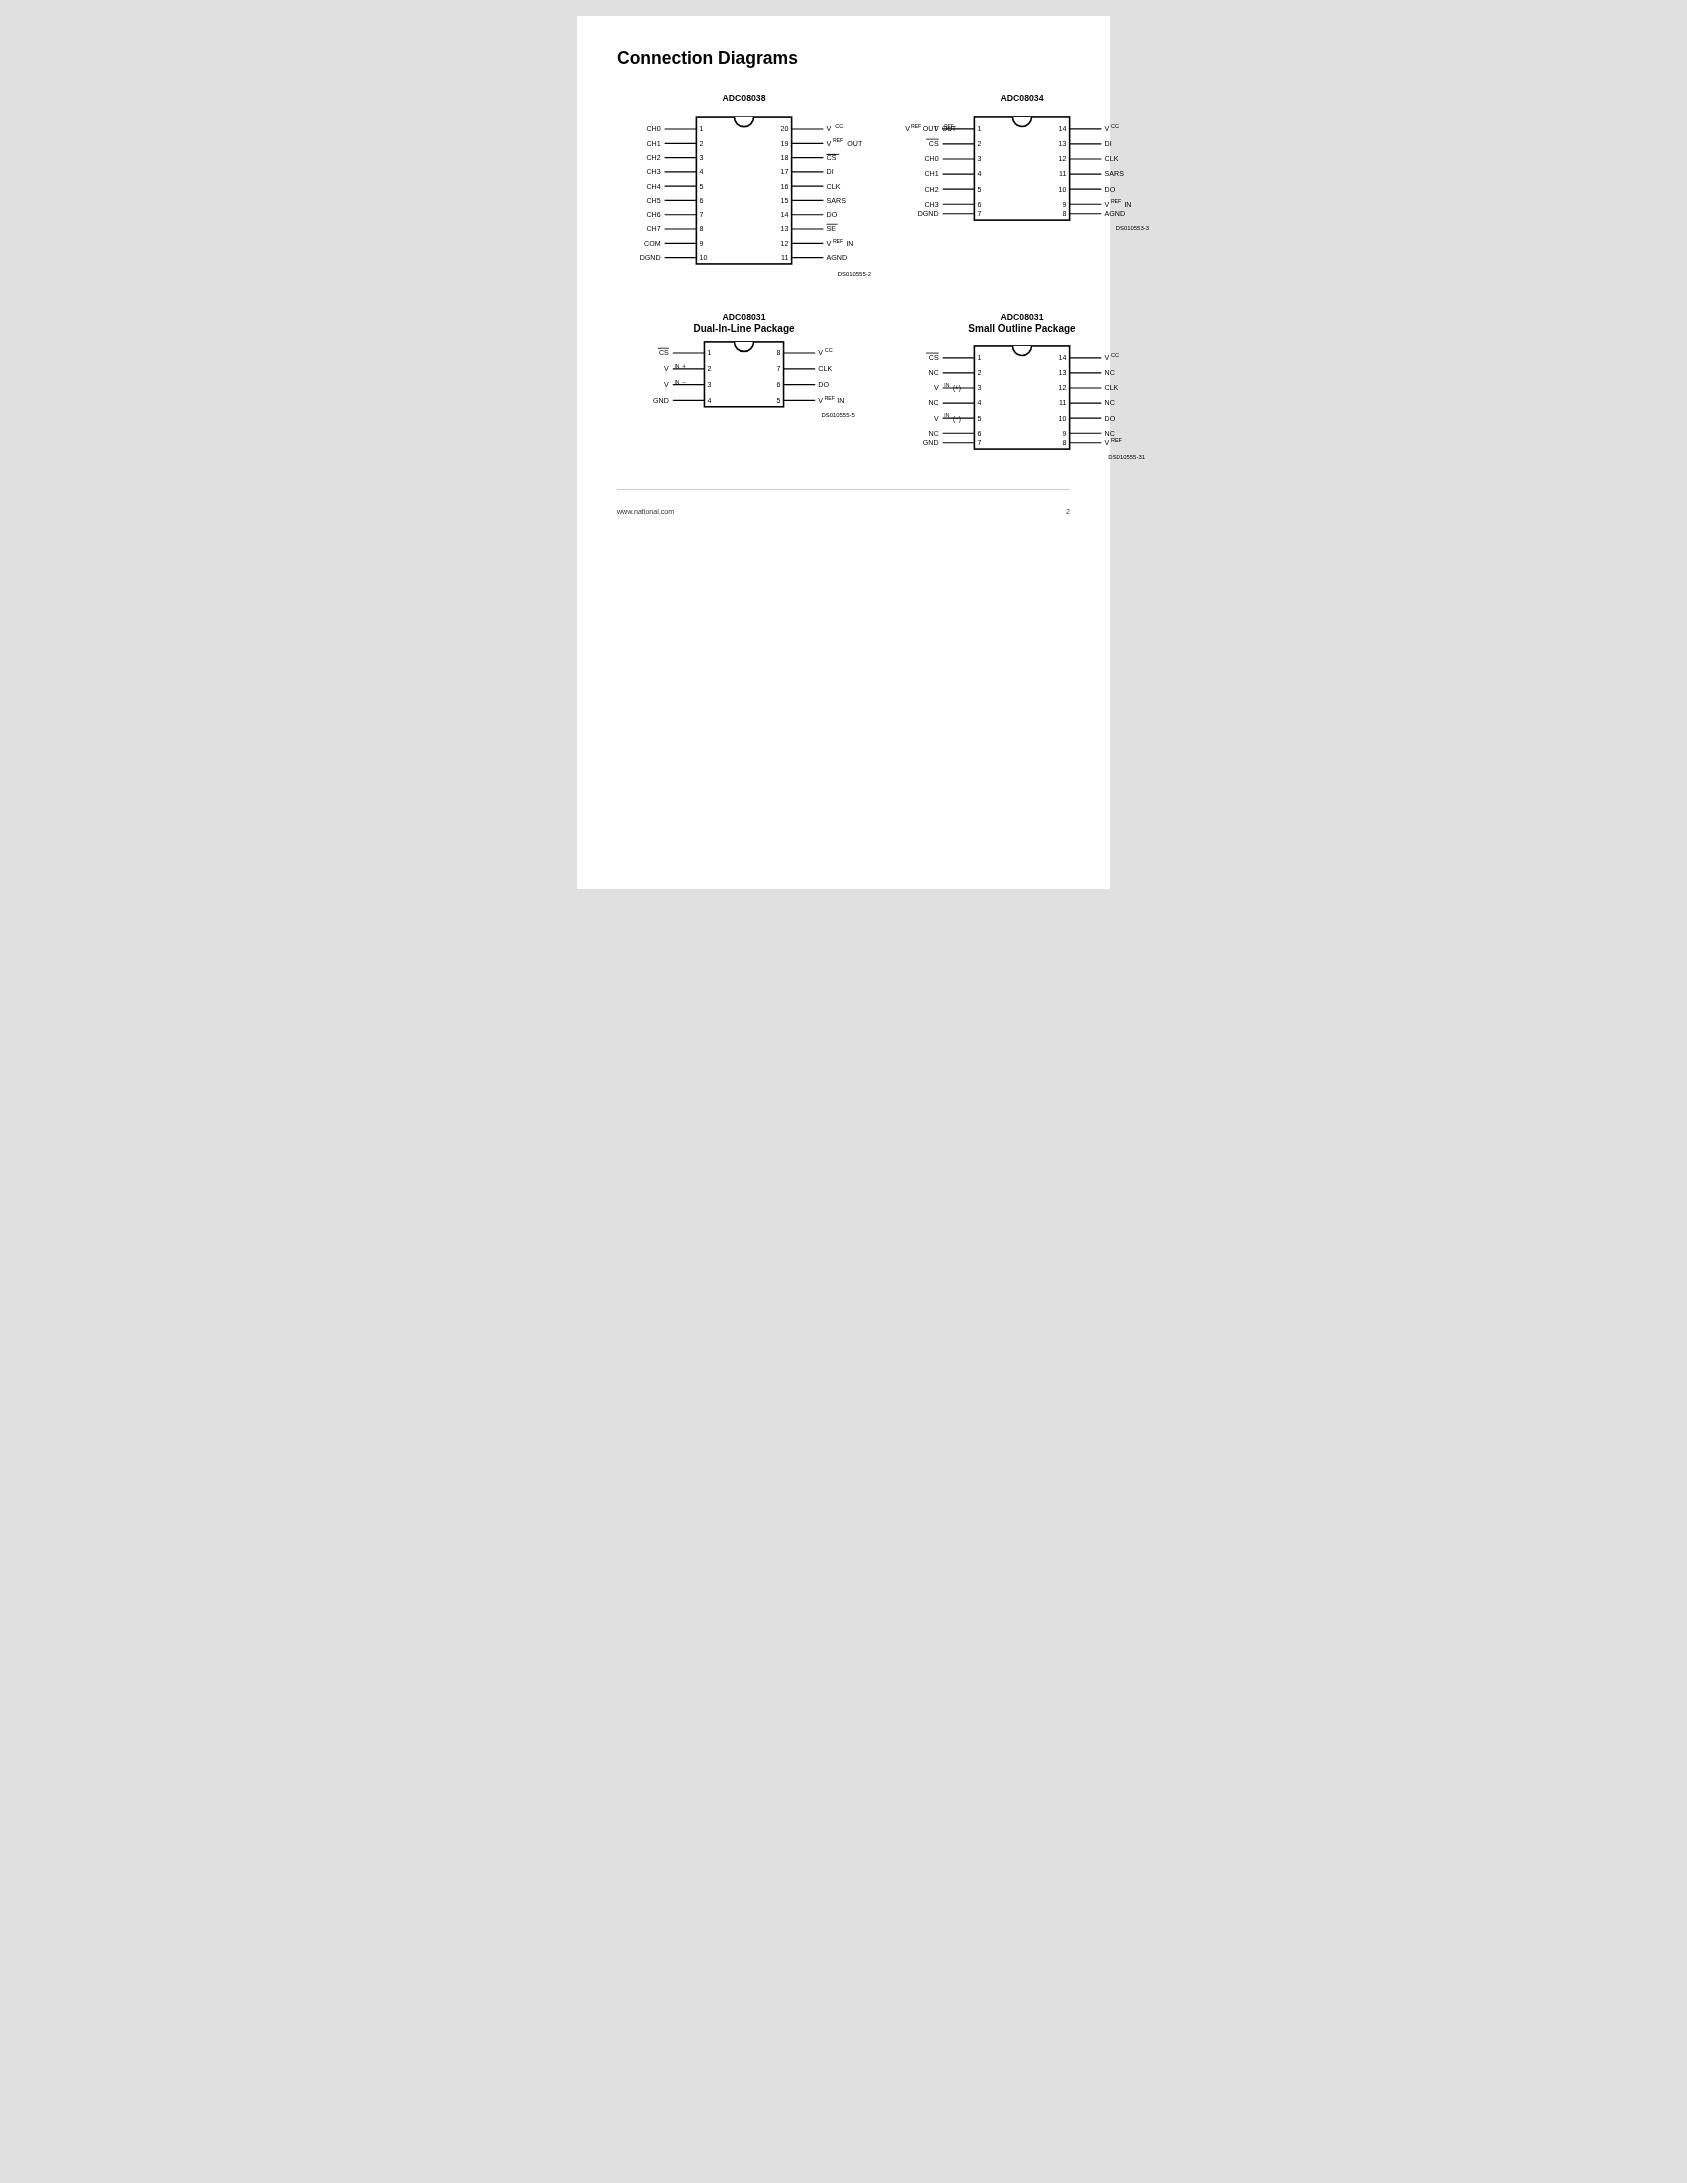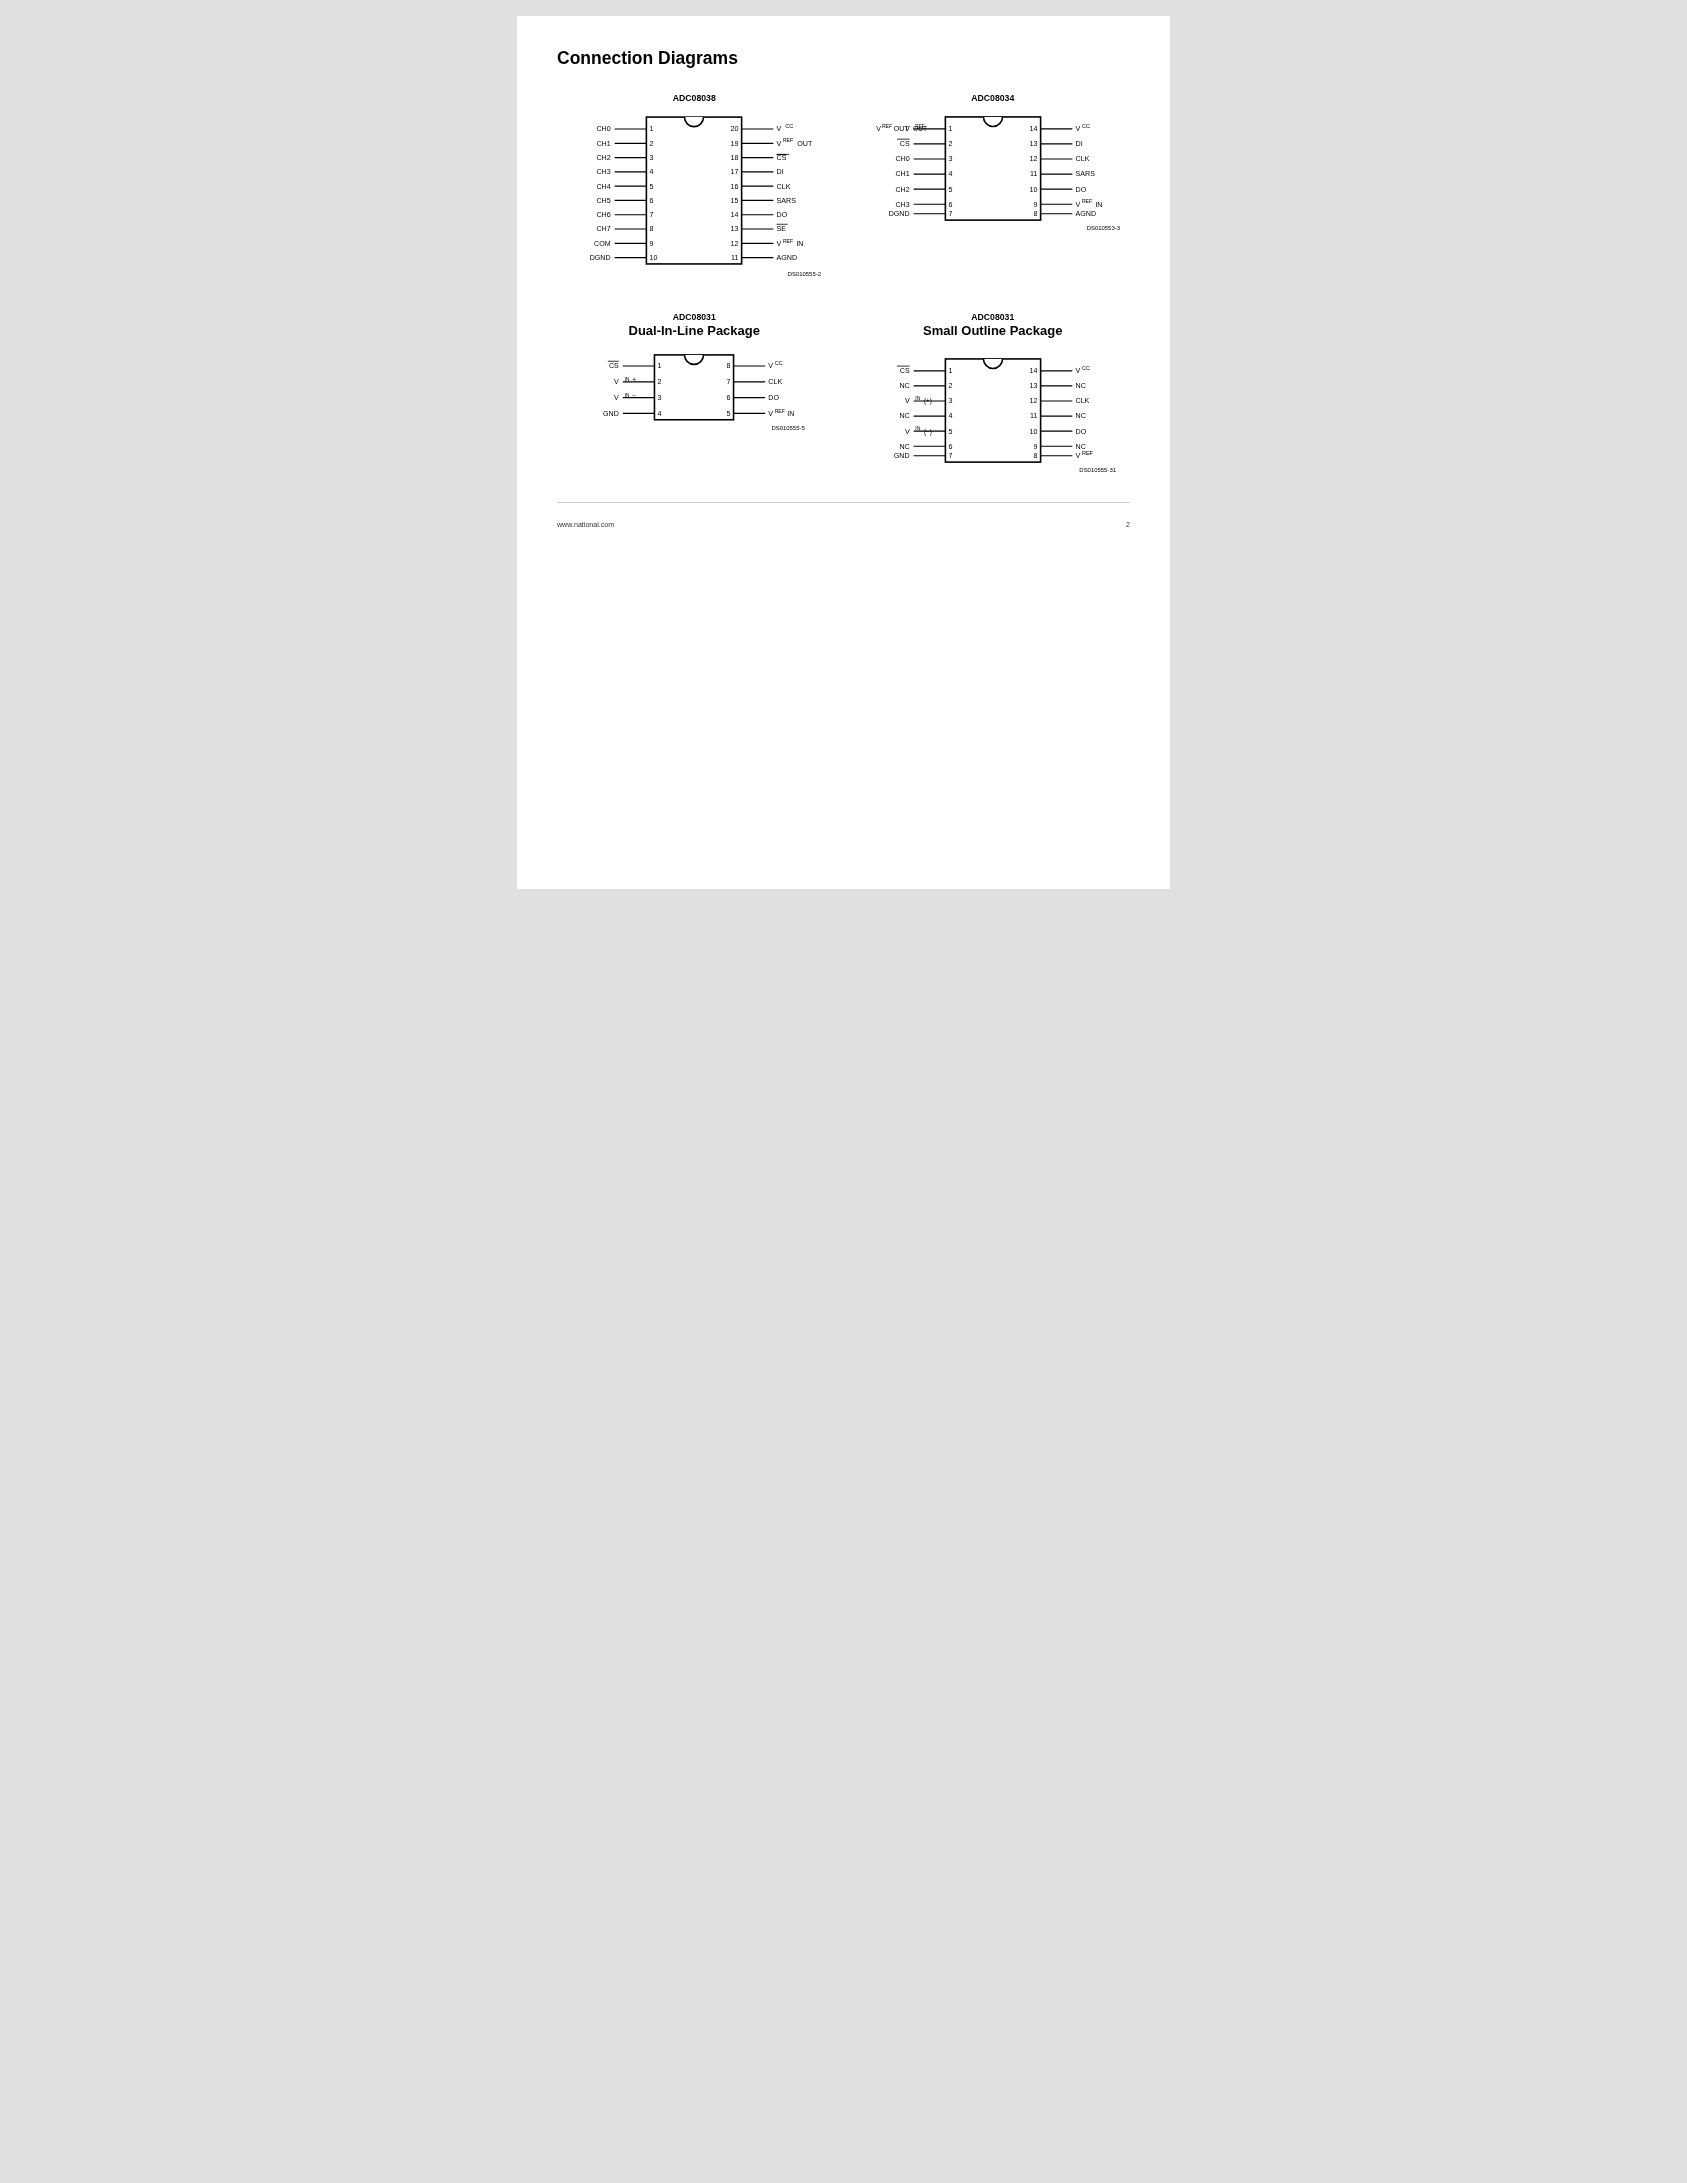--- a/index.html
+++ b/index.html
@@ -5,21 +5,21 @@
     * { margin: 0; padding: 0; box-sizing: border-box; }
     body {
       background: #e0e0e0;
       display: flex;
       justify-content: center;
       align-items: flex-start;
       min-height: 100vh;
       font-family: Arial, Helvetica, sans-serif;
     }
     .page {
-      width: 653px;
+      width: 533px;
       min-height: 873px;
       background: #fff;
       margin: 16px auto;
       padding: 32px 40px 24px 40px;
       position: relative;
     }
     .page-title {
       font-size: 17.5px;
       font-weight: bold;
       margin-bottom: 24px;
@@ -35,24 +35,24 @@
       flex-direction: column;
       align-items: center;
     }
     .diagram-title {
       font-size: 8.7px;
       font-weight: bold;
       text-align: right;
       margin-bottom: 1.6px;
     }
     .diagram-subtitle {
-      font-size: 13px;
+      font-size: 10px;
       font-weight: bold;
       text-align: center;
-      margin-bottom: 9px;
+      margin-bottom: 0;
     }
     .footer {
       display: flex;
       justify-content: space-between;
       align-items: center;
       border-top: 0.8px solid #ccc;
       padding-top: 18px;
       margin-top: 8px;
       font-size: 7.1px;
       color: #333;

